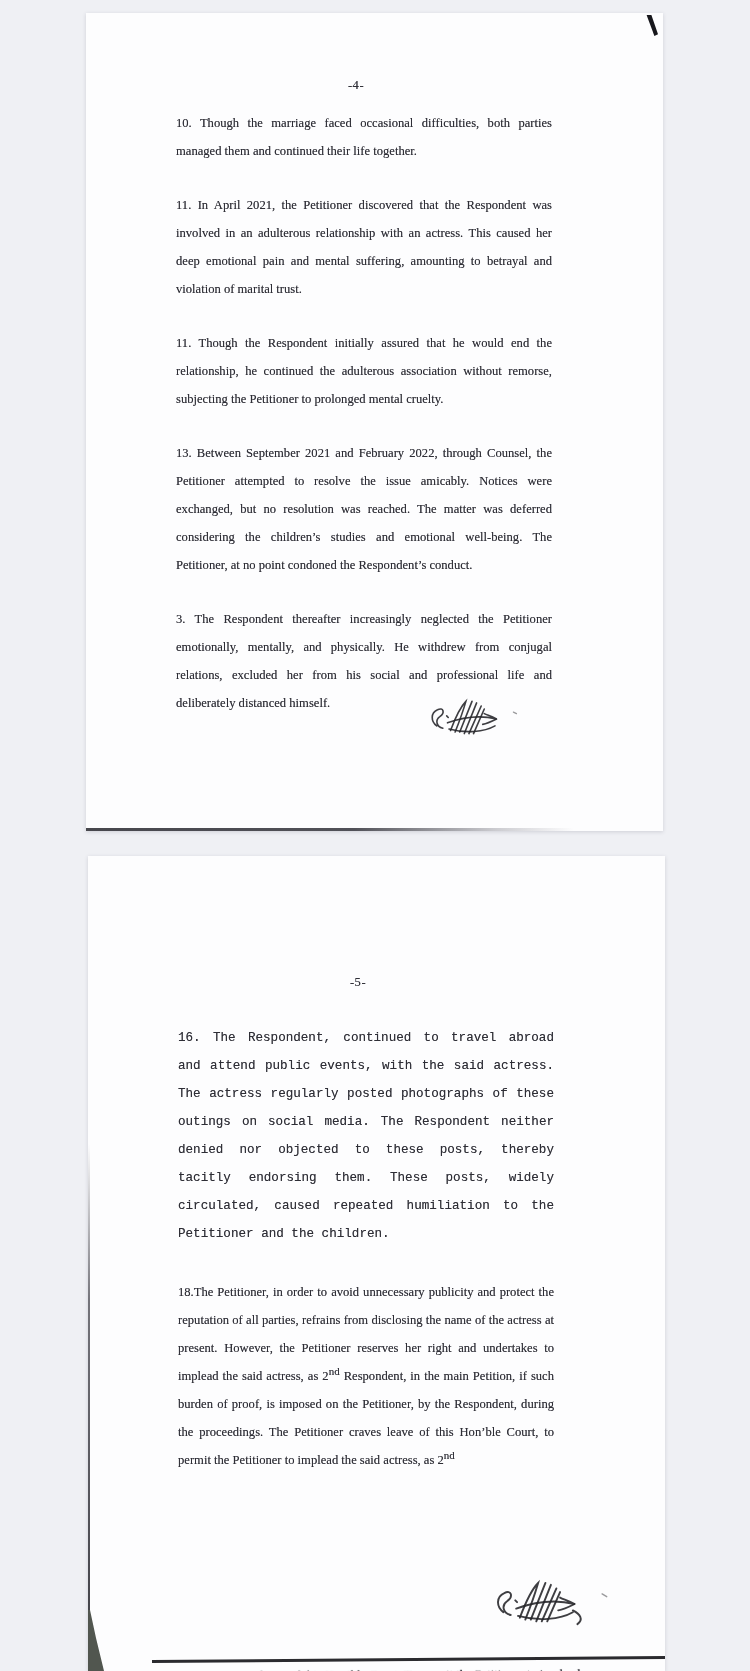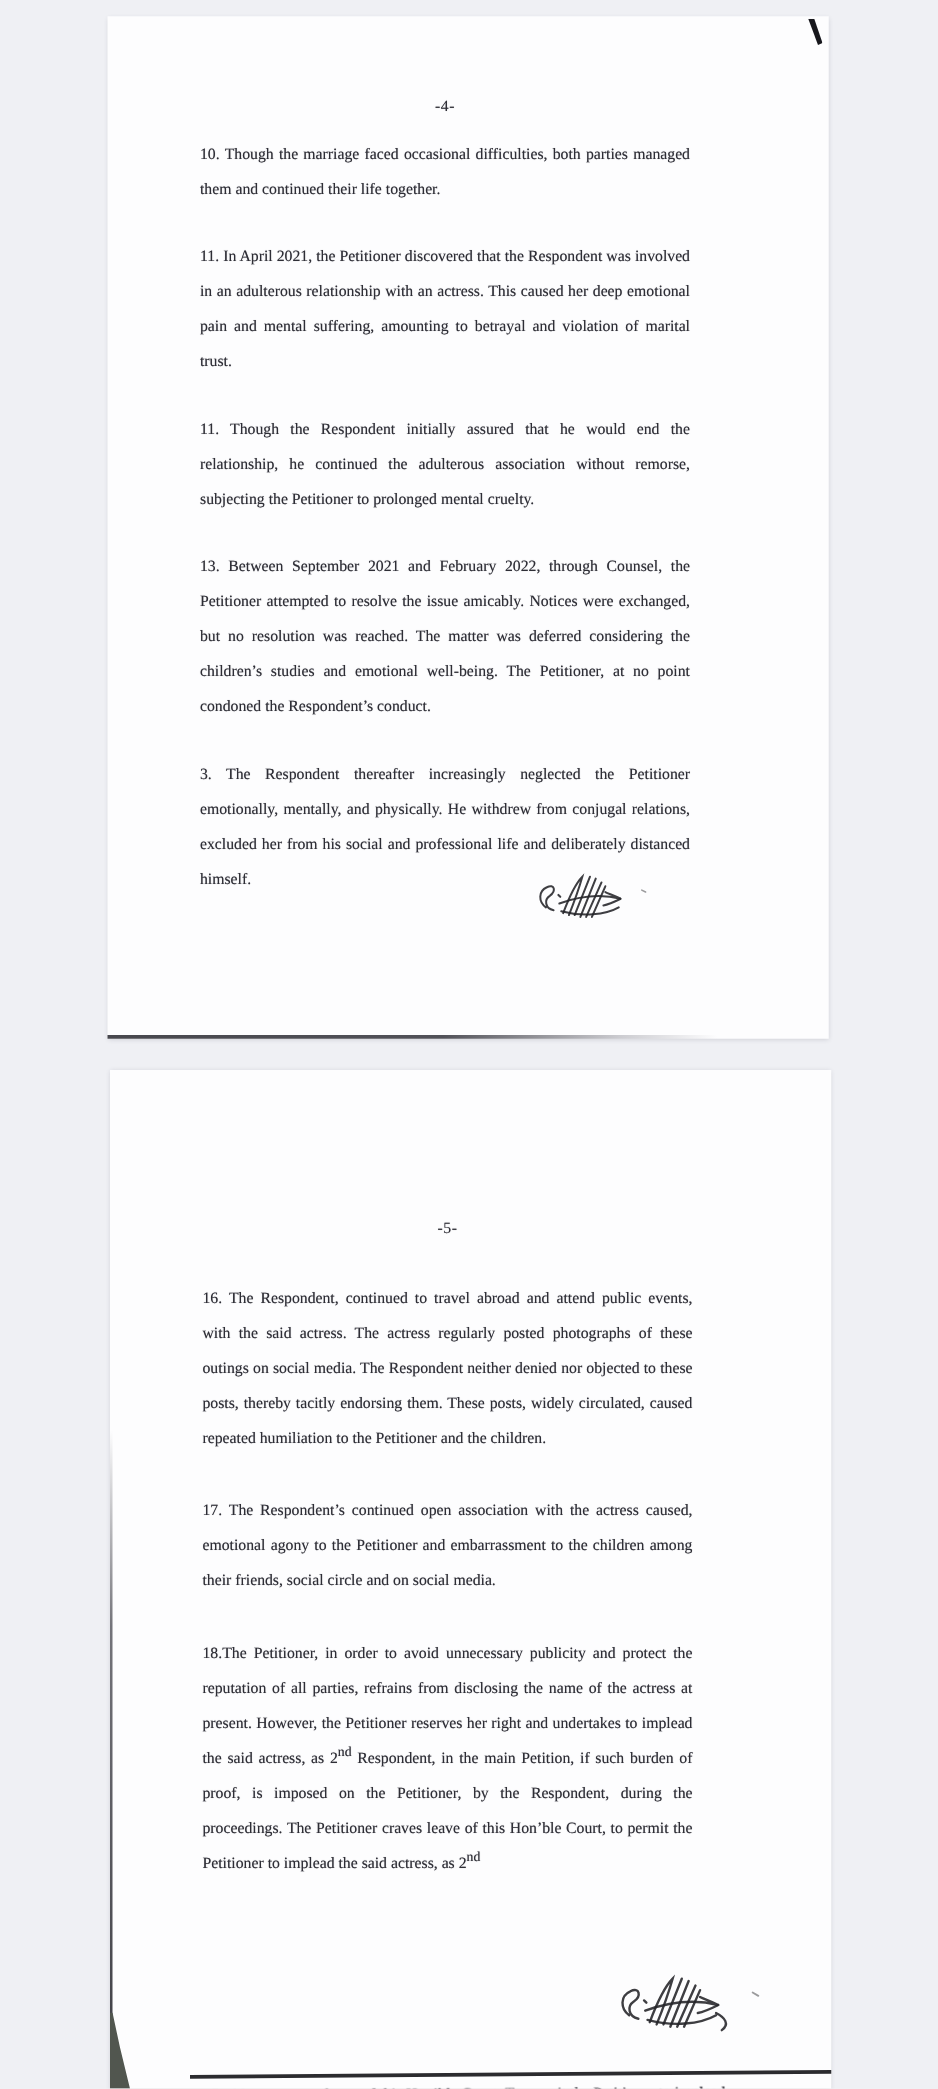--- a/index.html
+++ b/index.html
@@ -23,25 +23,25 @@
     left: 74px; width: 392px;
     color: #2e2e36;
     font-size: 12.6px;
     line-height: 28px;
     text-shadow: 0 0 0.6px rgba(46,46,54,0.55);
   }
   #page1 .content { top: 58px; }
   #page2 .content { top: 112px; }
 
   .pagenum { text-align: center; letter-spacing: 0.5px; }
-  p.para { margin: 26px 0 0 0; text-align: justify; }
+  p.para { margin: 26px 0 0 16px; text-align: justify; }
   p.para.first { margin-top: 10px; }
   #page2 p.para { margin-top: 30px; }
   #page2 p.para.first { margin-top: 8px; }
-  #page2 p.para.p16 { margin-top: 28px; }
+  #page2 p.para.p16 { margin-top: 28px; font-family: Liberation Mono, monospace; }
   sup.ord { font-size: 11px; line-height: 0; vertical-align: 5px; letter-spacing: 0; }
 
   .sig { position: absolute; }
   #page1 .sig { left: 340px; top: 678px; width: 92px; height: 56px; }
   #page2 .sig { left: 398px; top: 716px; width: 128px; height: 64px; }
   .sig svg { width: 100%; height: 100%; }
   .sig path { fill: none; stroke: #232328; stroke-width: 2.1; stroke-linecap: round; opacity: 0.88; }
   .sig path.faint { opacity: 0.45; stroke-width: 1.6; }
 
   
@@ -107,21 +107,20 @@
   </div>
 
   <span class="p1-bottom-edge"></span>
 </div>
 
 <div class="page" id="page2">
 
   <div class="content">
     <div class="pagenum">-5-</div>
     <p class="para p16">16. The Respondent, continued to travel abroad and attend public events, with the said actress. The actress regularly posted photographs of these outings on social media. The Respondent neither denied nor objected to these posts, thereby tacitly endorsing them. These posts, widely circulated, caused repeated humiliation to the Petitioner and the children.</p>
-    <p class="para">17. The Respondent’s continued open association with the actress caused, emotional agony to the Petitioner and embarrassment to the children among their friends, social circle and on social media.</p>
     <p class="para"><span>18.The Petitioner, in order to avoid unnecessary publicity and protect the reputation of all parties, refrains from disclosing the name of the actress at present. However, the Petitioner reserves her right and undertakes to implead the said actress, as 2</span><sup class="ord">nd</sup><span> Respondent, in the main Petition, if such burden of proof, is imposed on the Petitioner, by the Respondent, during the proceedings. The Petitioner craves leave of this Hon’ble Court, to permit the Petitioner to implead the said actress, as 2</span><sup class="ord">nd</sup></p>
   </div>
 
   <div class="sig">
     <svg viewBox="0 0 130 70" aria-hidden="true">
       <path d="M14 44 C6 38 6 27 15 23 C23 19 25 27 18 32 C12 36 13 45 22 47"></path>
       <path d="M27 31 l2 2"></path>
       <path d="M32 50 C38 34 46 18 52 12 C48 26 42 42 38 52"></path>
       <path d="M44 52 L60 12"></path>
       <path d="M50 54 L66 14"></path>

